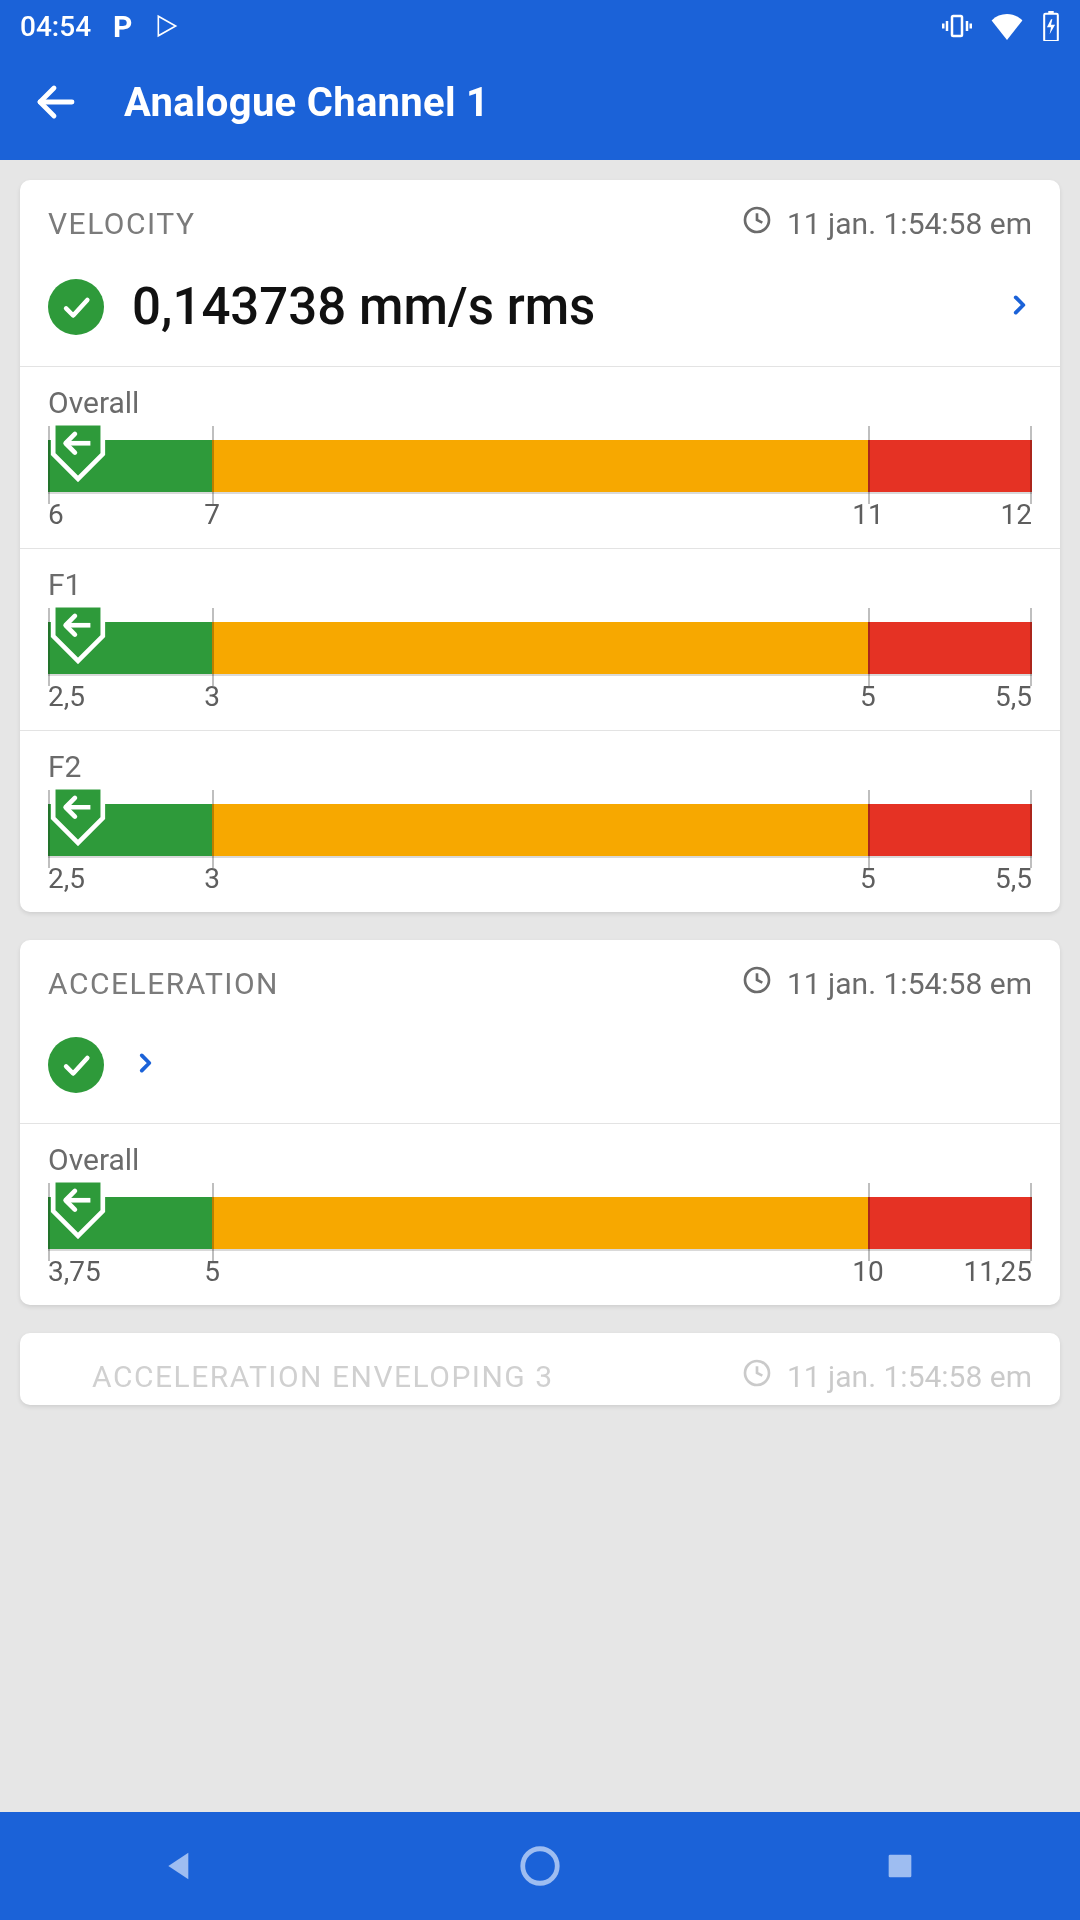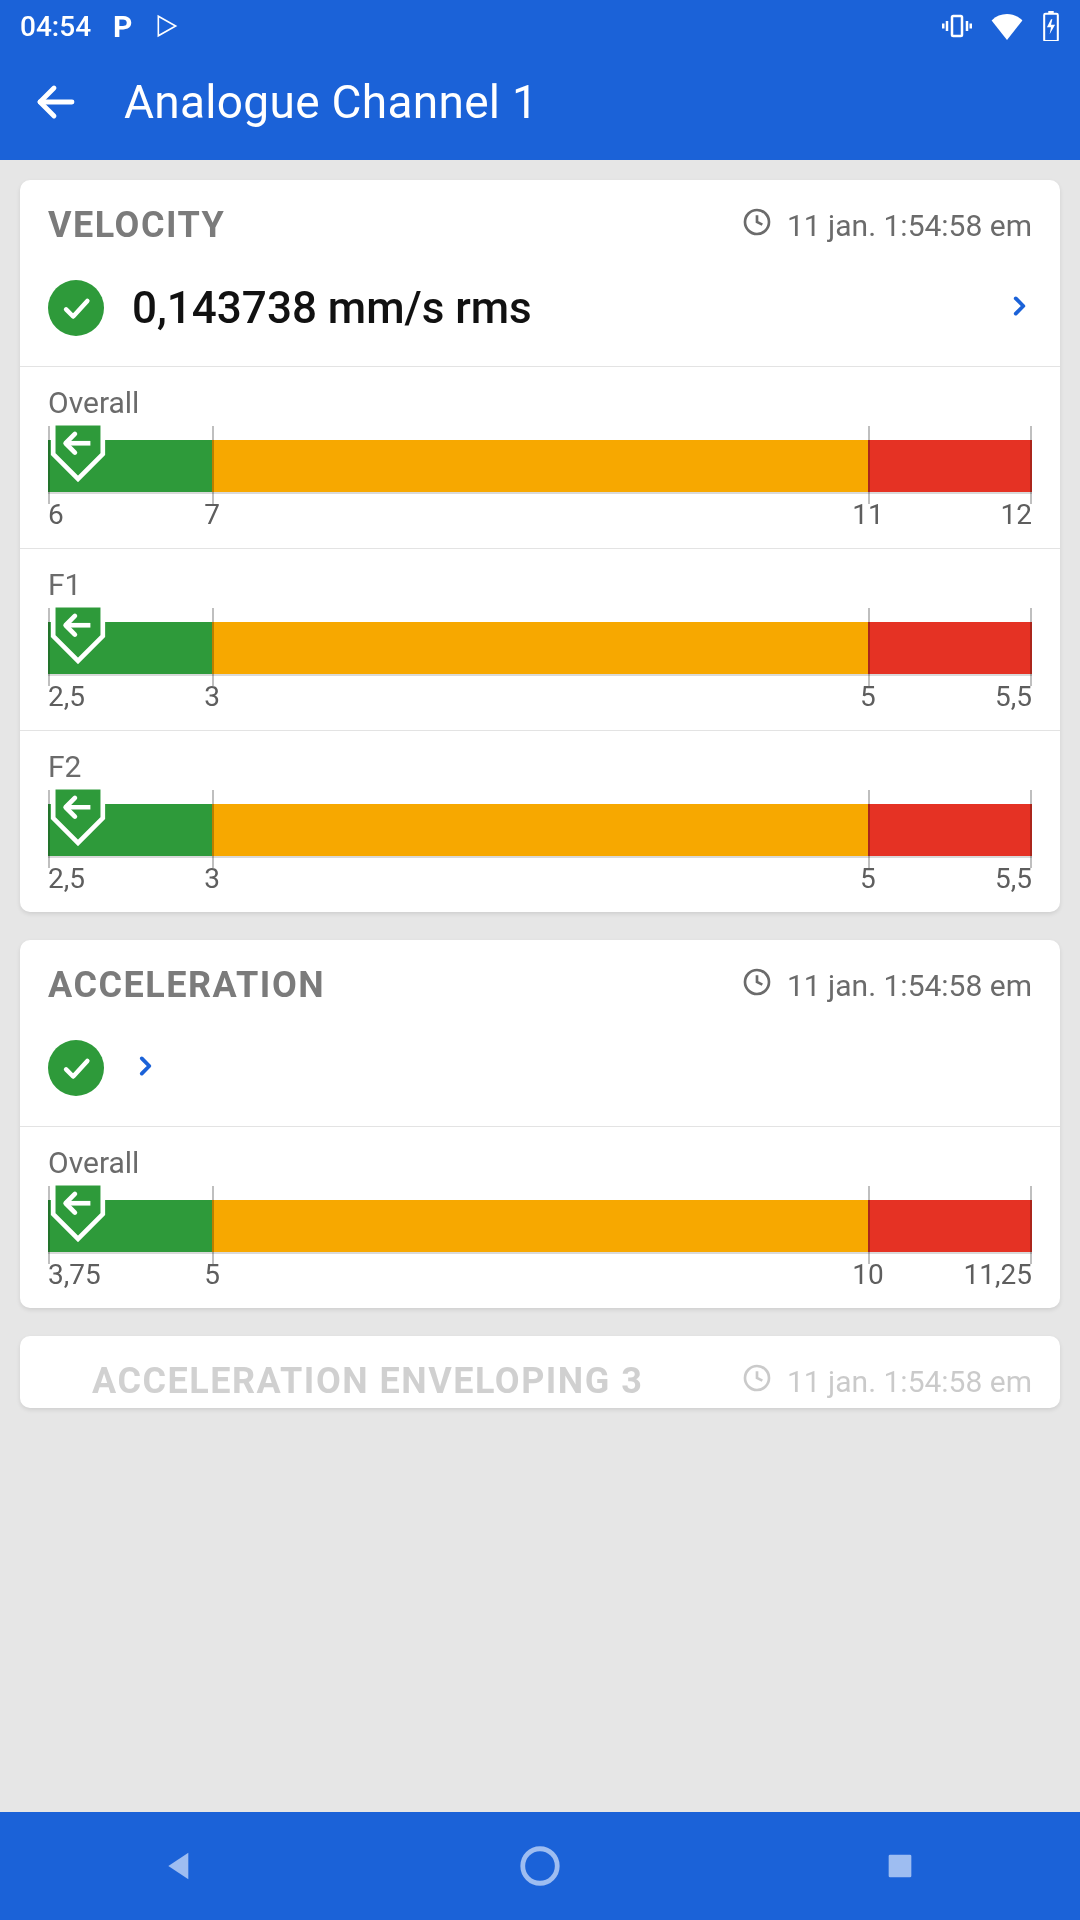--- a/index.html
+++ b/index.html
@@ -9,35 +9,35 @@
   
   .status-bar { height: 52px; background: #1b62d8; color: #fff; display: flex; align-items: center; justify-content: space-between; padding: 0 20px; font-size: 28px; font-weight: 500; }
   .status-left { display: flex; align-items: center; gap: 22px; }
   .status-right { display: flex; align-items: center; gap: 18px; }
   .status-right svg, .status-left svg { display:block; }
 
   
   .app-bar { background: #1b62d8; color: #fff; display: flex; align-items: center; padding: 18px 24px 26px 24px; }
   .back-btn { width: 64px; height: 64px; display:flex; align-items:center; justify-content:center; color:#fff; }
   .app-titles { margin-left: 36px; display:flex; flex-direction:column; }
-  .app-title { font-size: 46px; font-weight: 400; letter-spacing: 0.3px; }
+  .app-title { font-size: 40px; font-weight: 700; letter-spacing: 0.3px; }
   .app-subtitle { font-size: 36px; font-weight: 400; color: #c8dbf8; margin-top: 4px; }
 
   
   .content { flex: 1 1 auto; overflow: hidden; padding: 20px; display:flex; flex-direction:column; gap: 28px; }
 
   .card { background: #fff; border-radius: 10px; box-shadow: 0 2px 4px rgba(0,0,0,0.1); overflow:hidden; }
 
   .card-header { display:flex; align-items:center; justify-content:space-between; padding: 24px 28px 14px 28px; }
-  .card-header-left { color:#7b7b7b; font-size:36px; letter-spacing:1.5px; font-weight:700; }
+  .card-header-left { color:#7b7b7b; font-size:30px; letter-spacing:1.5px; font-weight:400; }
   .card-header-right { display:flex; align-items:center; gap:14px; color:#6b6b6b; font-size:30px; }
 
   .value-row { display:flex; align-items:center; padding: 20px 28px 30px 28px; gap: 28px; }
   .check-badge { width:56px; height:56px; border-radius:50%; background:#2e9a3a; display:flex; align-items:center; justify-content:center; flex:0 0 56px; }
-  .value-text { font-size:44px; font-weight:500; color:#111; flex:1; }
+  .value-text { font-size:51px; font-weight:500; color:#111; flex:1; }
   .chevron { color:#1b62d8; }
 
   .divider { height:1px; background:#e3e3e3; }
 
   .band-block { padding: 18px 28px 16px 28px; }
   .band-label { color:#6b6b6b; font-size:30px; margin-bottom:6px; }
   .band-bar-wrap { position:relative; height:72px; }
   .band-bar { position:absolute; left:0; right:0; top:14px; height:52px; display:flex; width:100%; }
   .seg { height:100%; }
   .seg.green { background:#2e9a3a; }

